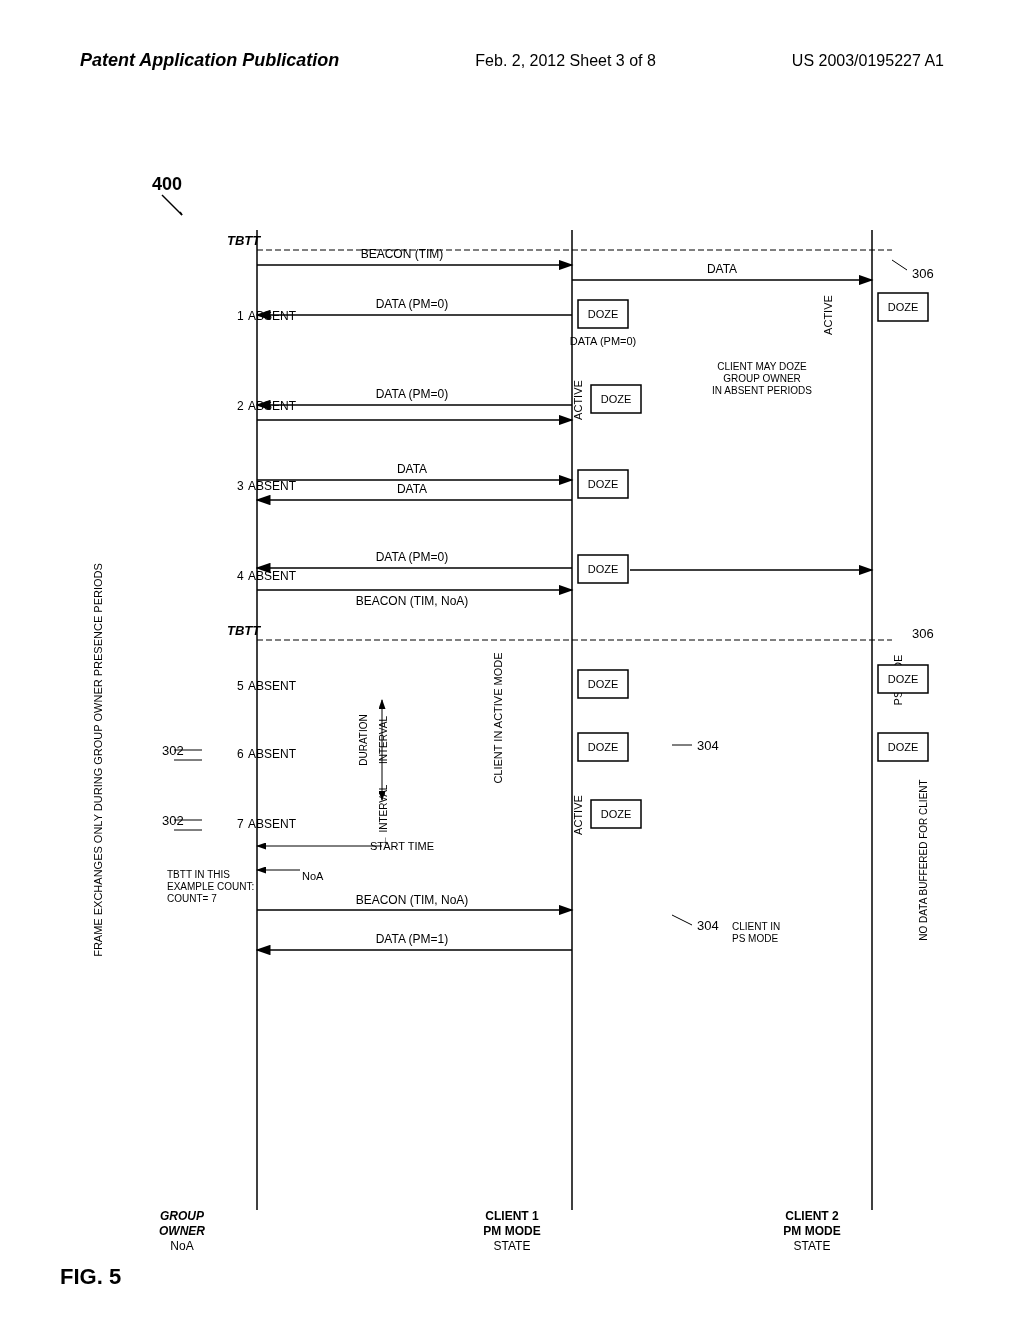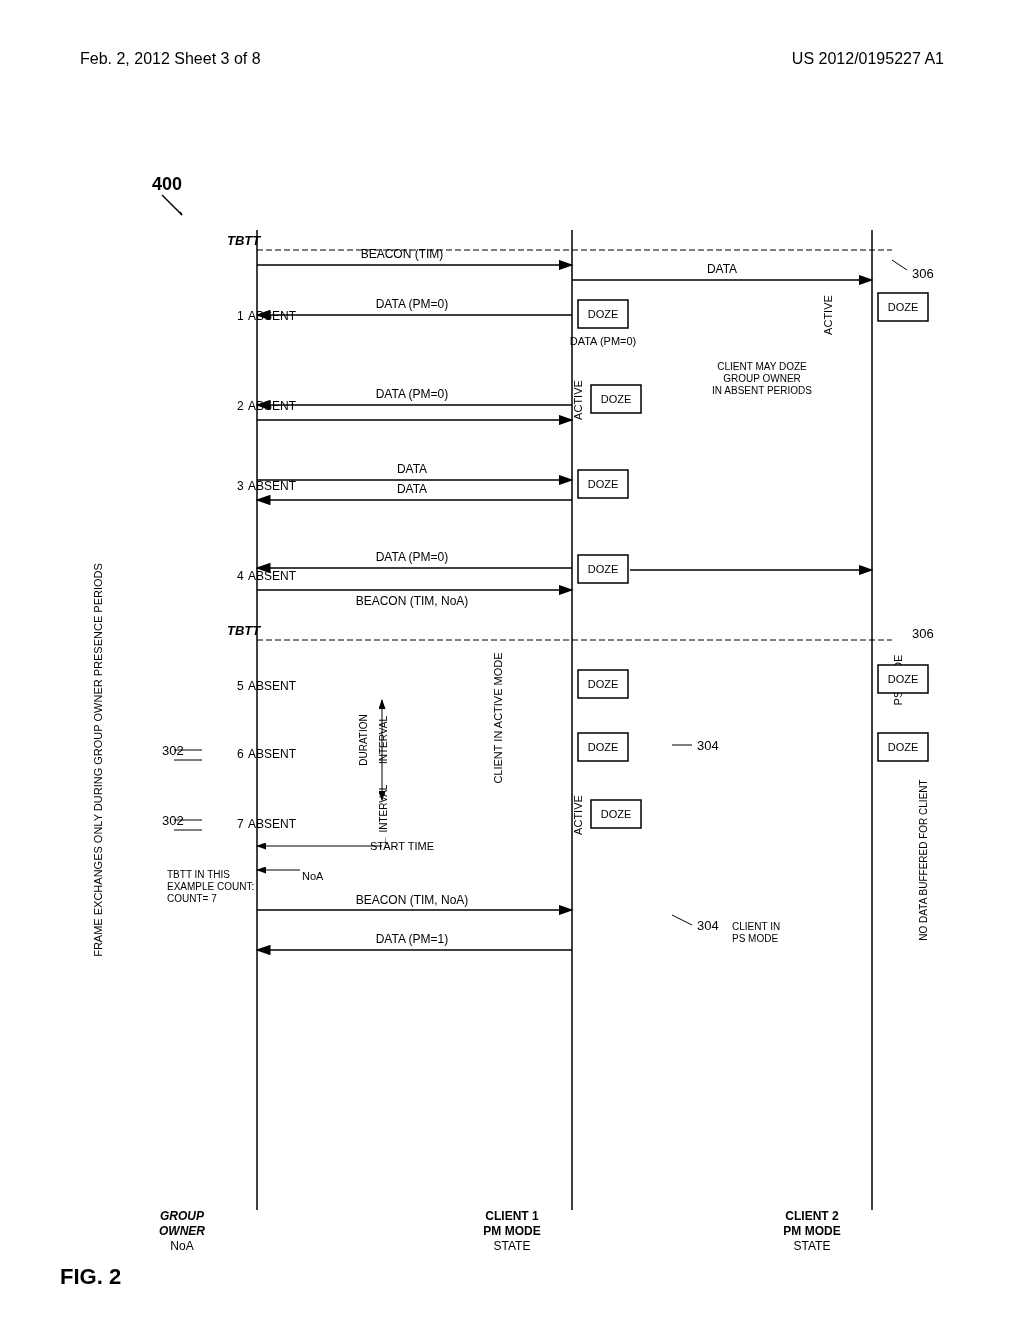--- a/index.html
+++ b/index.html
@@ -43,22 +43,23 @@
       left: 60px;
       font-size: 22px;
       font-weight: bold;
     }
   </style>
 </head>
 <body>
 
 <div class="page">
   <div class="header">
+    <span style="font-weight:bold; font-size:18px; font-style:italic;">Patent Application Publication</span>
     <span style="font-size:16px;">Feb. 2, 2012   Sheet 3 of 8</span>
-    <span style="font-size:16px;">US 2012/0195227 A1</span>
+    <span style="font-size:16px;">US 2003/0195227 A1</span>
   </div>
 
   <div class="diagram-area">
     <svg viewBox="0 0 900 1100" xmlns="http://www.w3.org/2000/svg" font-family="Arial, sans-serif">
 
       <text x="80" y="30" font-size="18" font-weight="bold">400</text>
       <line x1="90" y1="35" x2="110" y2="55" stroke="black" stroke-width="1.5"></line>
       <line x1="108" y1="52" x2="110" y2="55" stroke="black" stroke-width="1.5"></line>
 
       <text x="110" y="1060" font-size="12" font-weight="bold" font-style="italic" text-anchor="middle">GROUP</text>
@@ -237,15 +238,15 @@
         </marker>
         <marker id="arrowrev" markerWidth="10" markerHeight="7" refX="1" refY="3.5" orient="auto">
           <polygon points="10 0, 0 3.5, 10 7" fill="black"></polygon>
         </marker>
       </defs>
 
     </svg>
   </div>
 
   <div class="fig-label">
-    <span>FIG. 2</span>
+    <span>FIG. 5</span>
   </div>
 </div>
 
 </body></html>

